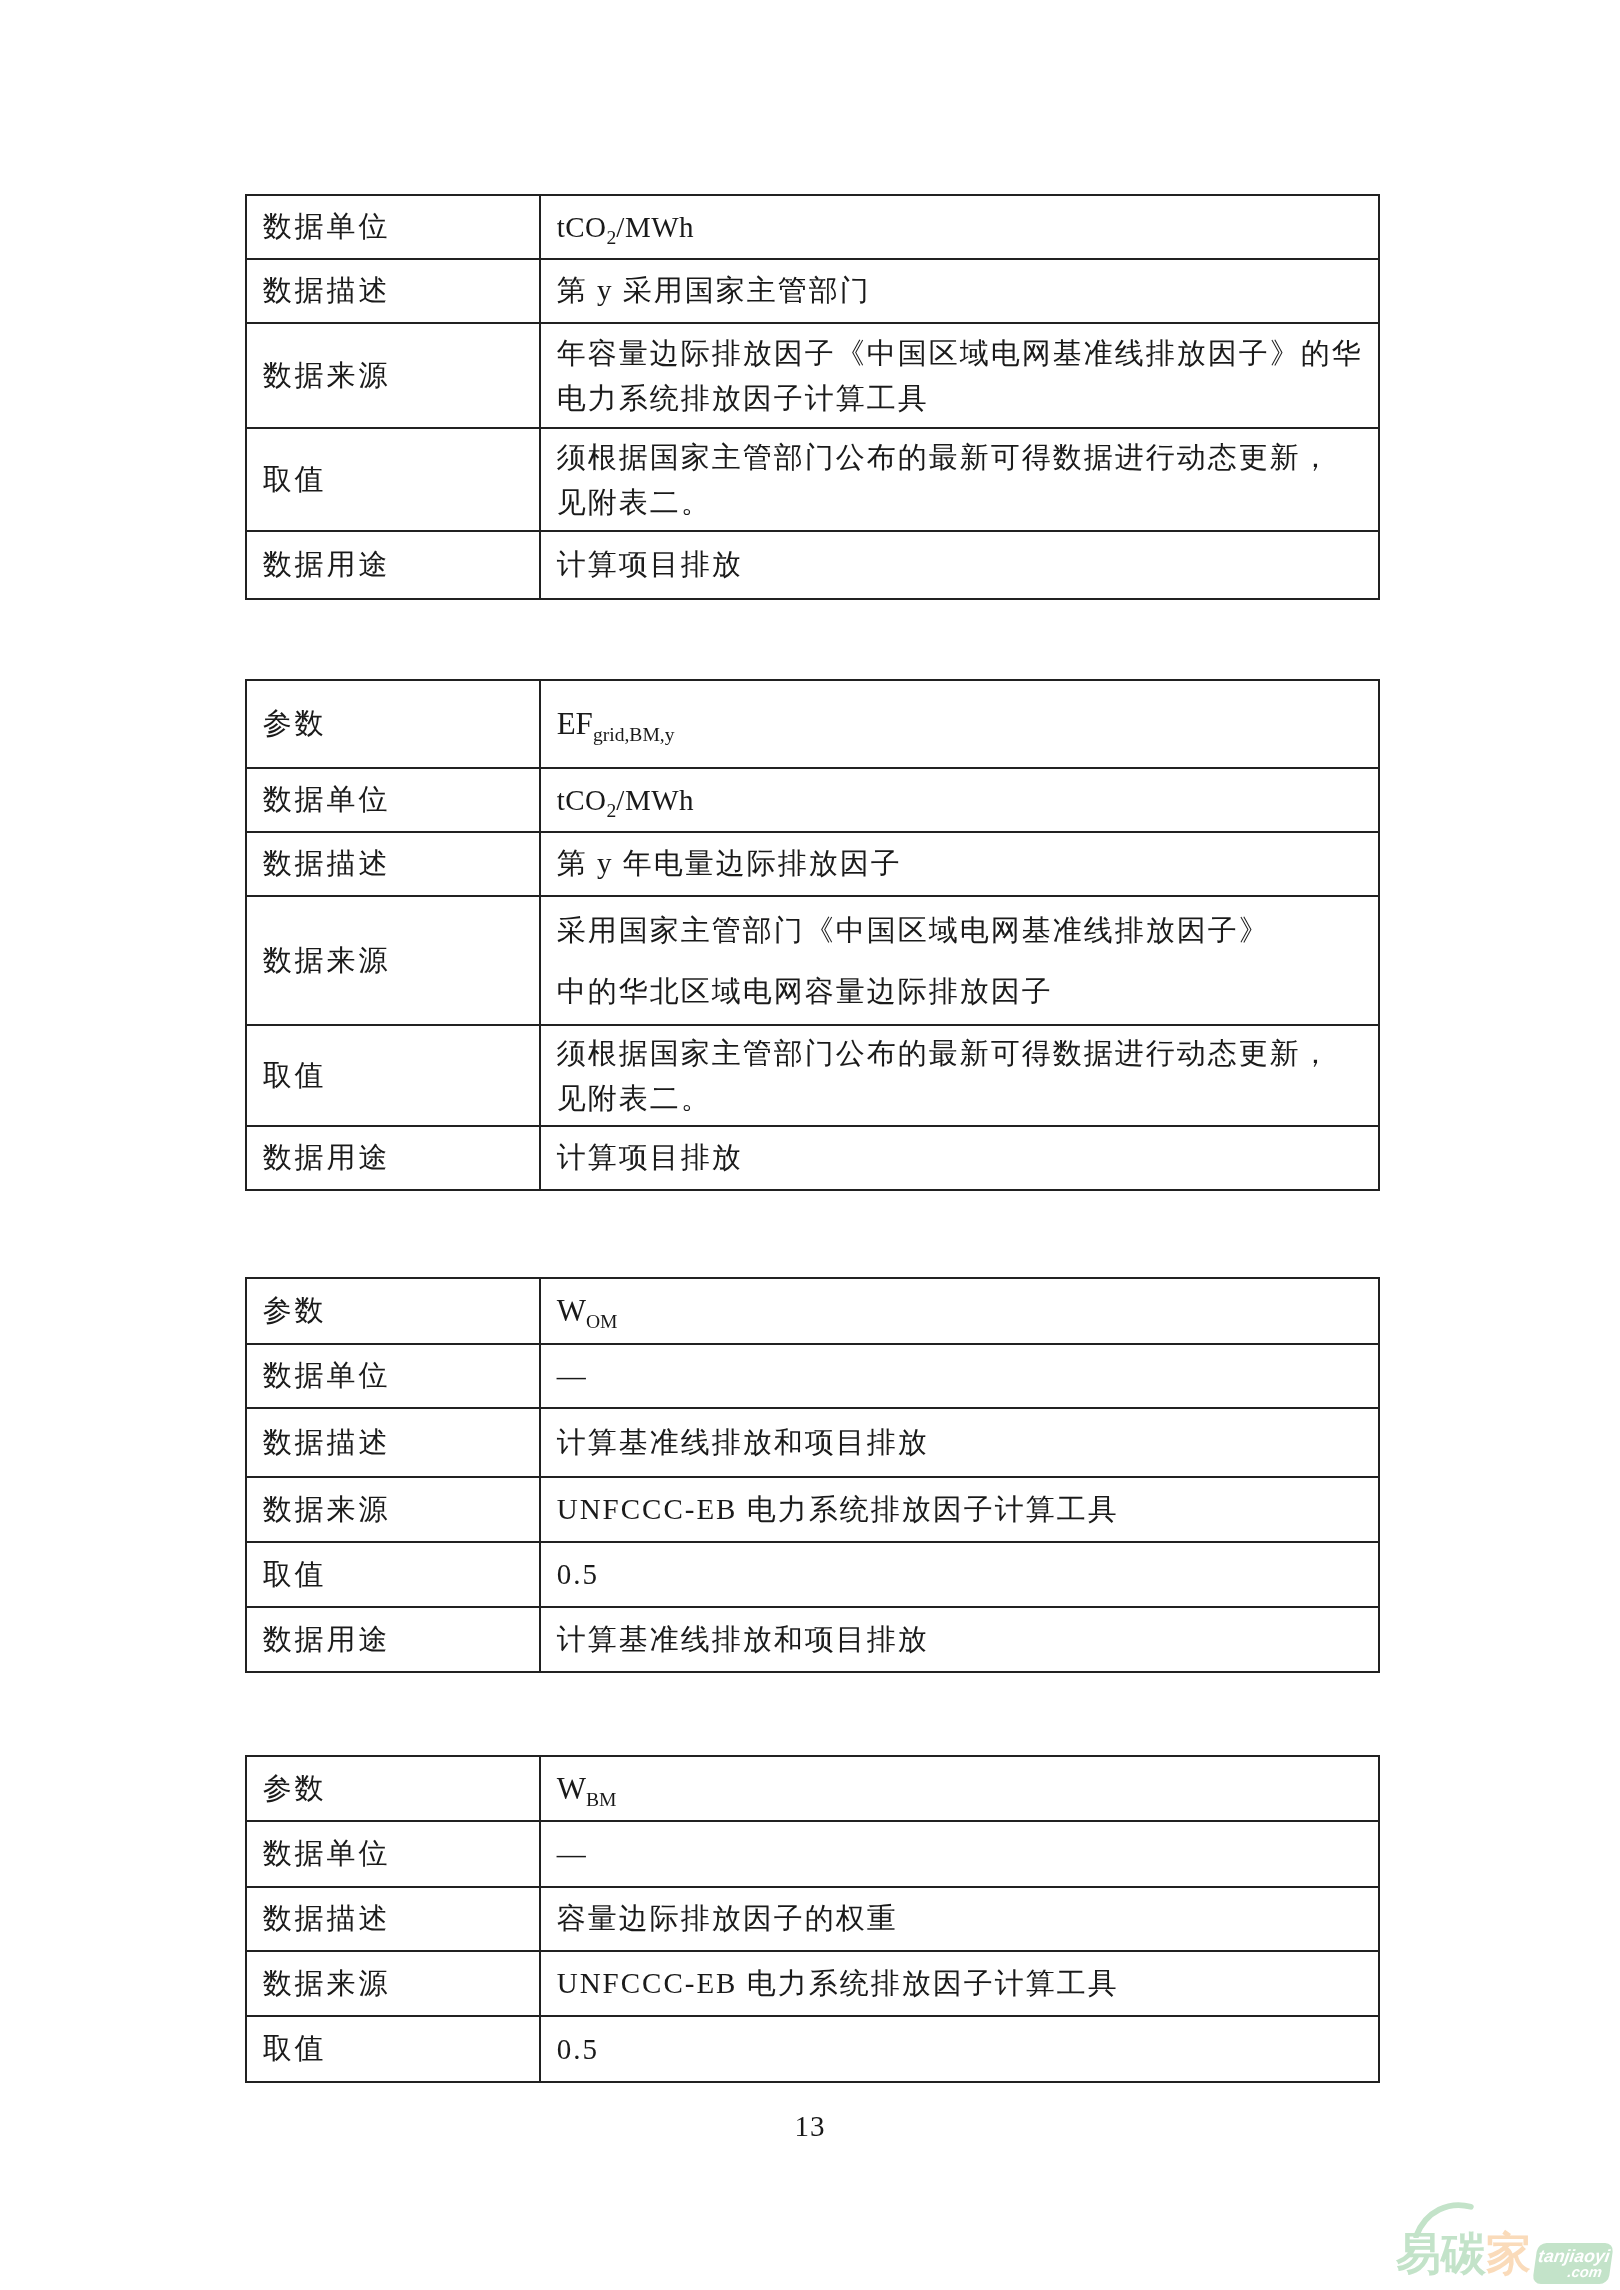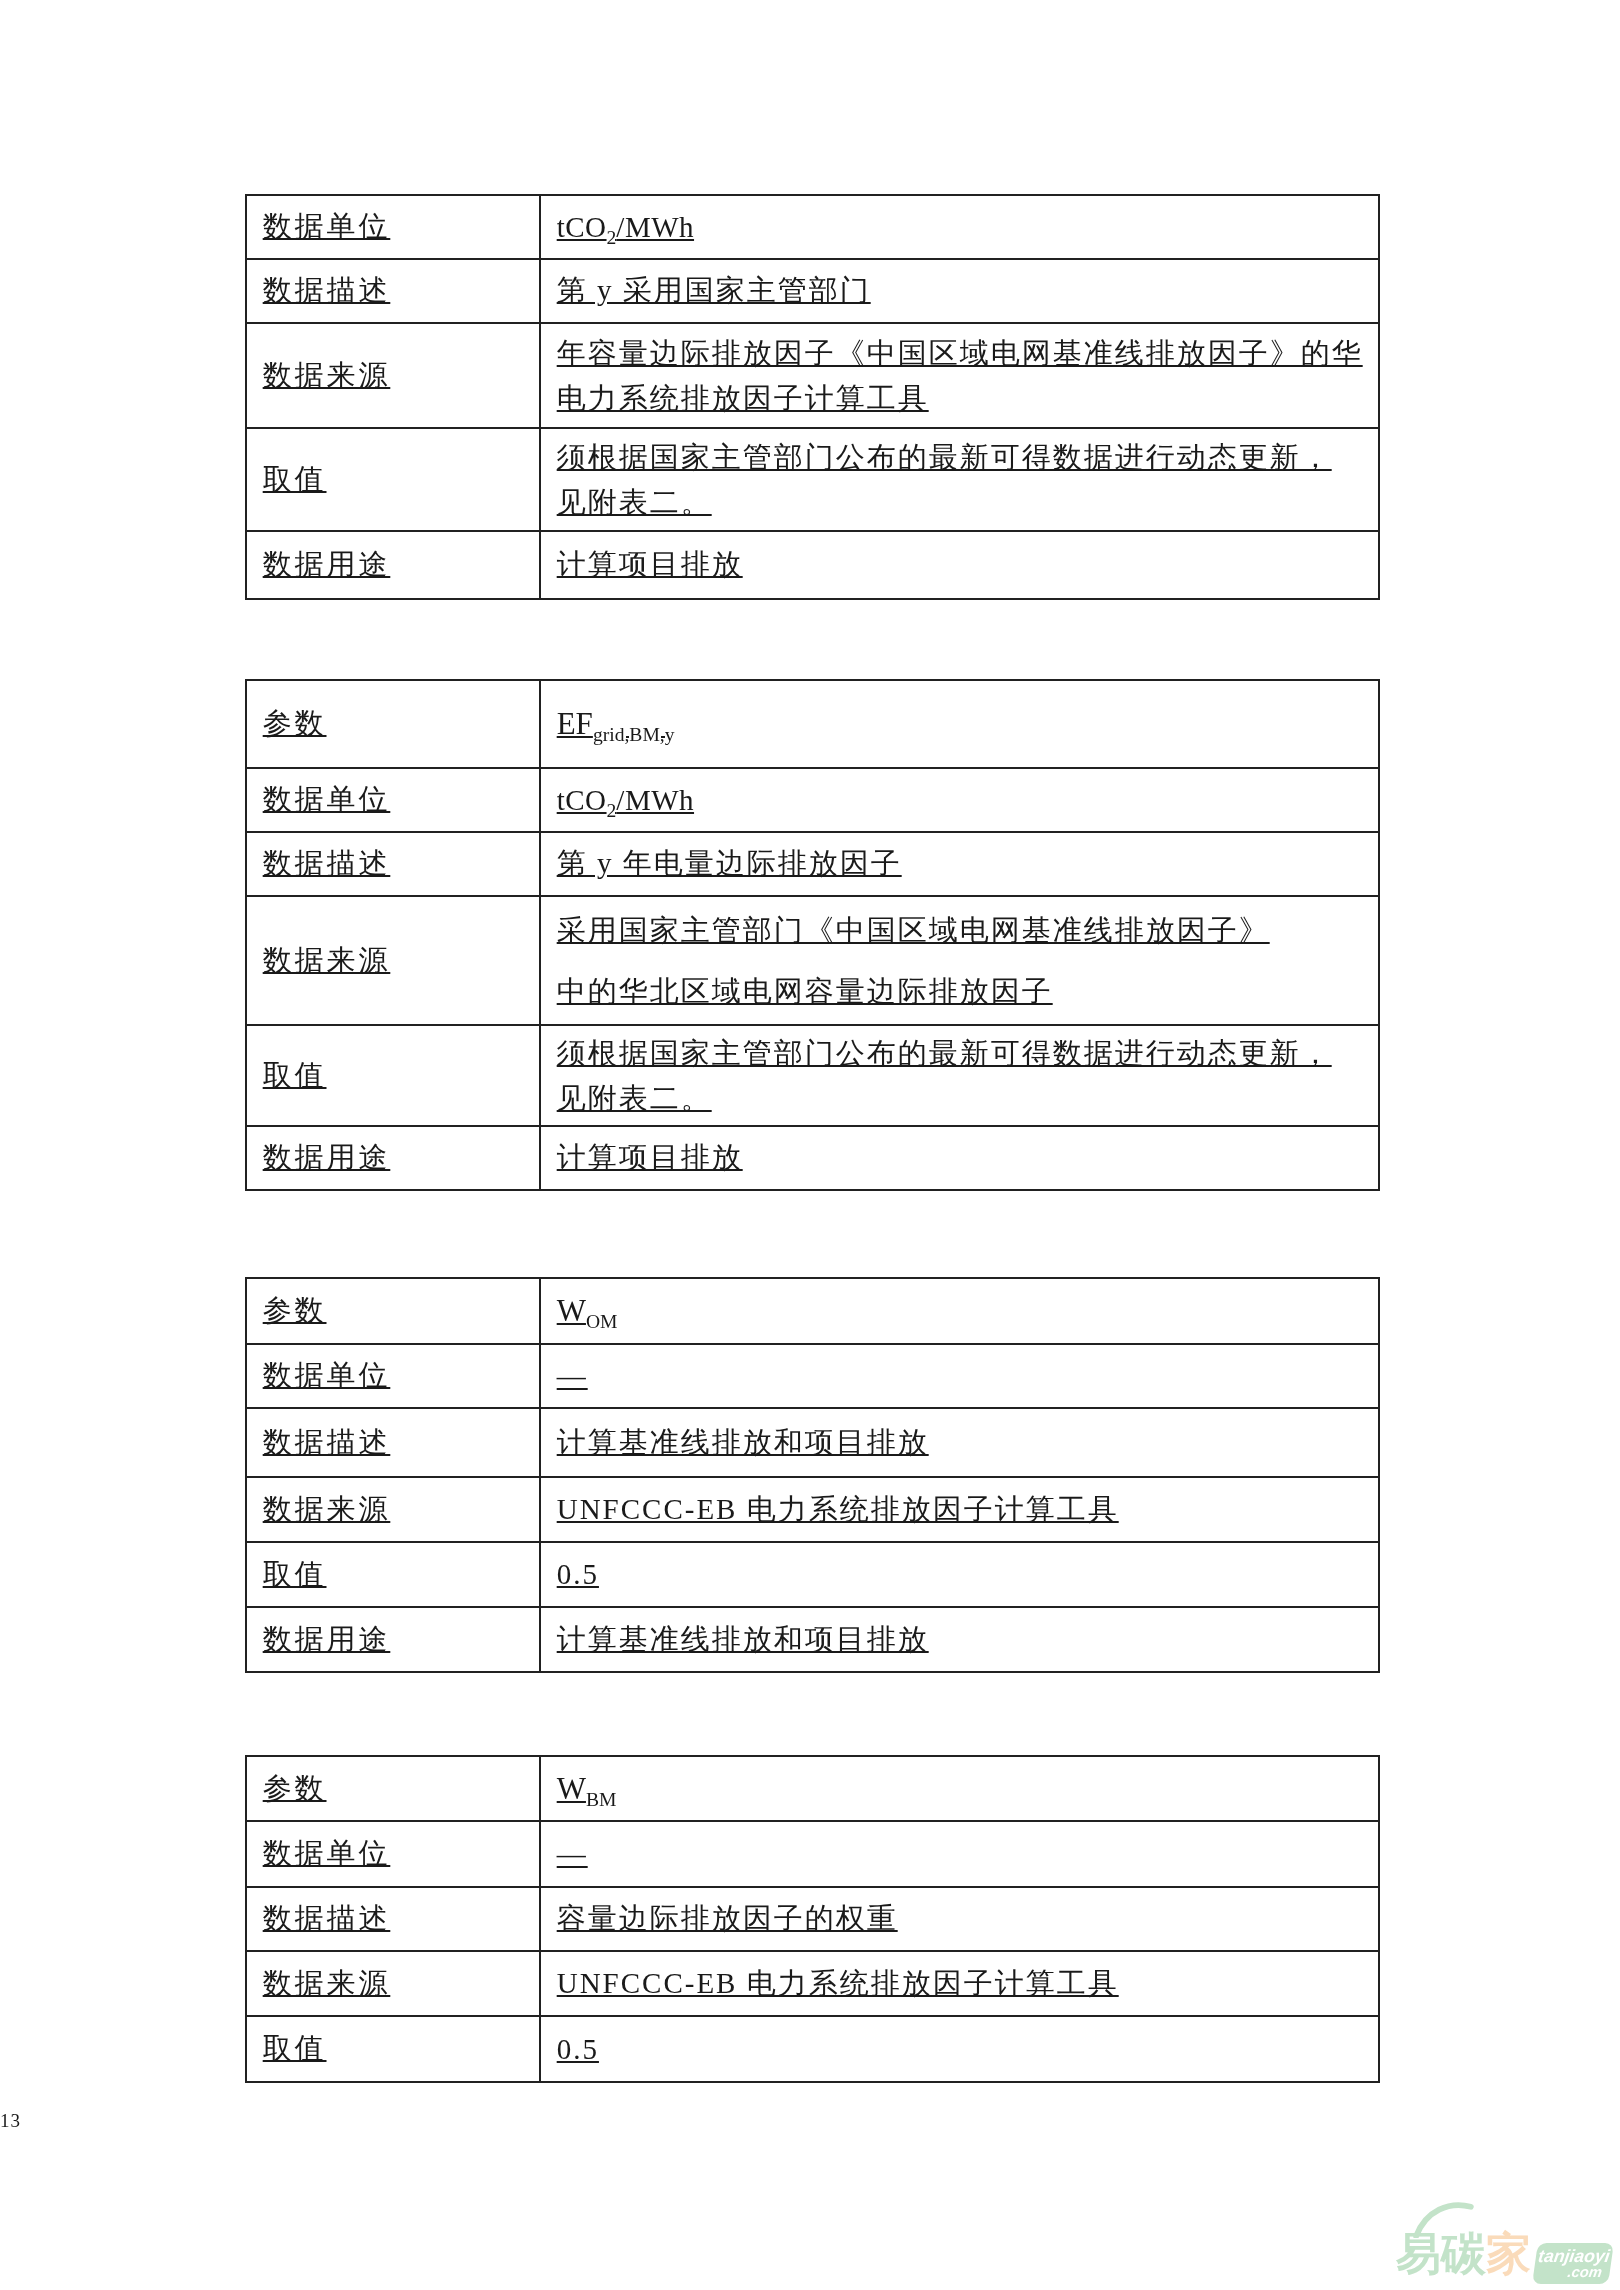--- a/index.html
+++ b/index.html
@@ -12,21 +12,20 @@
     color: #1a1a1a;
     overflow: hidden;
   }
   table.param-table {
     position: absolute;
     left: 245px;
     width: 1133px;
     border-collapse: collapse;
     table-layout: fixed;
     font-size: 29px;
-    text-decoration: underline;
   }
   table.param-table td {
     border: 2px solid #212121;
     padding: 0 13.7px 0 15.7px;
     vertical-align: middle;
     overflow: hidden;
   }
   td.c-label { letter-spacing: 2.9px; }
   td.c-value { letter-spacing: 2px; }
   .latin { letter-spacing: 0.5px; }
@@ -37,22 +36,22 @@
   .unit-frag { letter-spacing: 0.5px; }
   #t1 { top: 194px; }
   #t2 { top: 679px; }
   #t3 { top: 1277px; }
   #t4 { top: 1755px; }
   .page-num {
     position: absolute;
     top: 2110px;
     left: 0;
     width: 1620px;
-    text-align: left;
-    font-size: 19px;
+    text-align: center;
+    font-size: 29px;
     letter-spacing: 1px;
   }
   .watermark {
     position: absolute;
     left: 1396px;
     top: 2199px;
     width: 224px;
     height: 91px;
     display: flex;
     align-items: flex-end;

